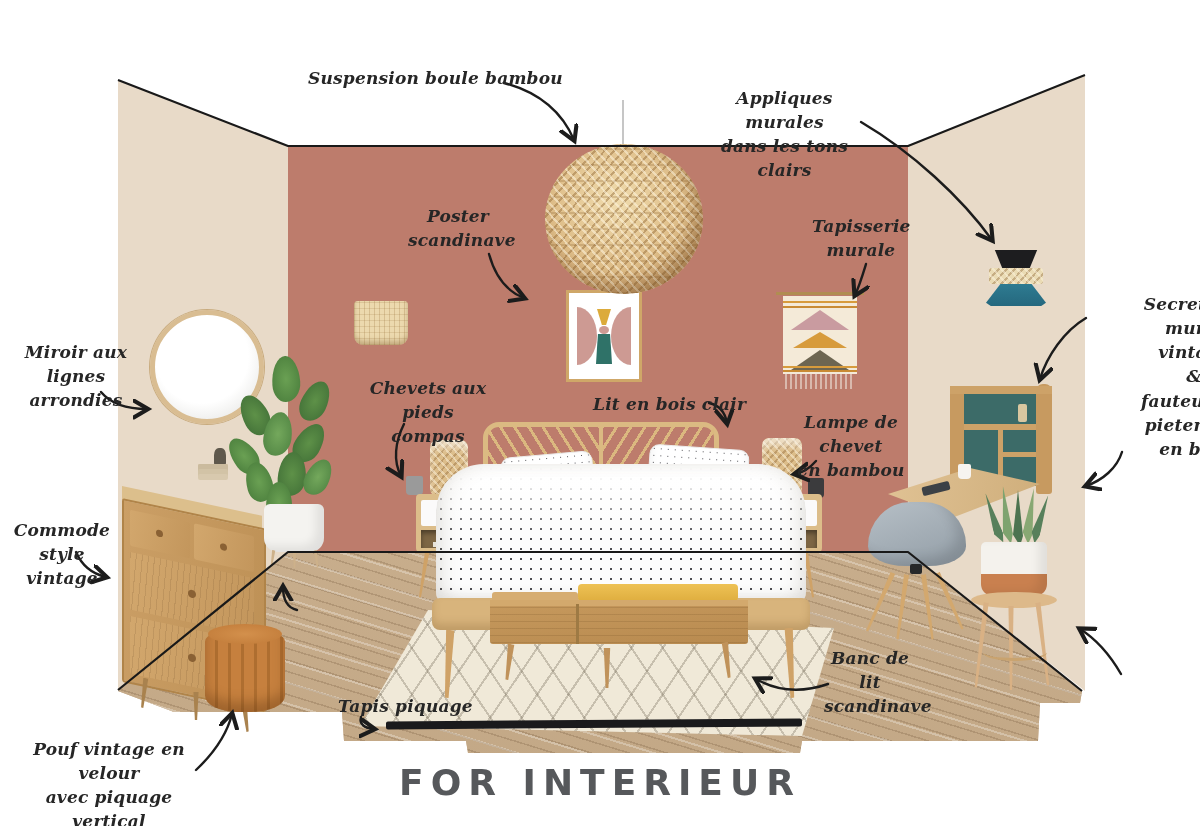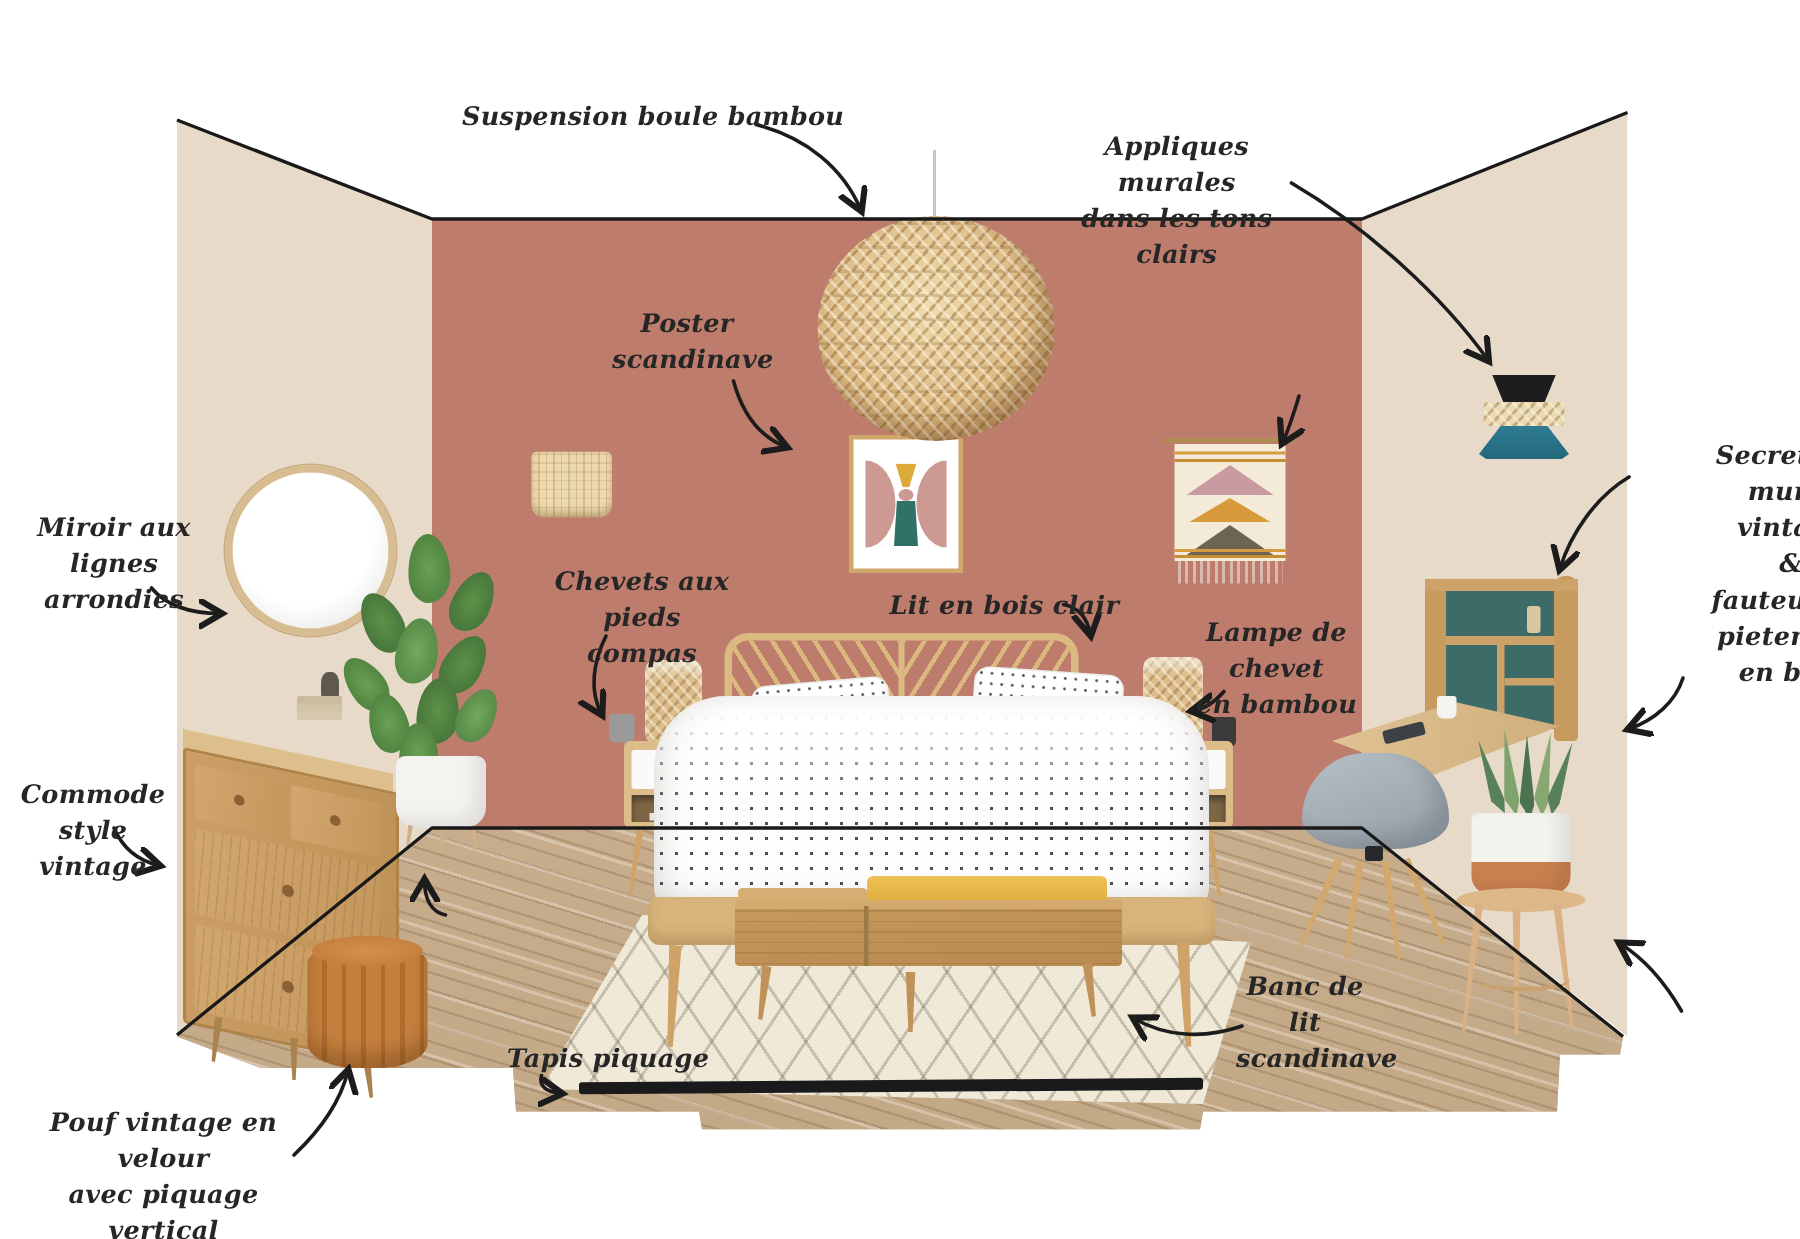--- a/index.html
+++ b/index.html
@@ -287,20 +287,22 @@
       <path d="M196,770 C214,753 227,734 232,714" marker-end="url(#ah)"></path>
       <path d="M1121,674 C1110,655 1096,639 1080,629" marker-end="url(#ah)"></path>
     </g>
   </svg>
 
   <div class="label" style="left:308px;top:66px;">Suspension boule bambou</div>
   <div class="label c" style="left:702px;top:86px;width:165px;">Appliques murales
 dans les tons clairs</div>
   <div class="label c" style="left:408px;top:204px;width:100px;">Poster
 scandinave</div>
+  <div class="label c" style="left:812px;top:214px;width:98px;">Tapisserie
+murale</div>
   <div class="label c" style="left:6px;top:340px;width:140px;">Miroir aux lignes
 arrondies</div>
   <div class="label c" style="left:358px;top:376px;width:140px;">Chevets aux pieds
 compas</div>
   <div class="label" style="left:593px;top:392px;">Lit en bois clair</div>
   <div class="label c" style="left:788px;top:410px;width:126px;">Lampe de chevet
 en bambou</div>
   <div class="label c" style="left:1136px;top:292px;width:116px;">Secretaire
 mural vintage
 &amp;
@@ -308,13 +310,14 @@
 pietement
 en bois</div>
   <div class="label c" style="left:12px;top:518px;width:100px;">Commode
 style vintage</div>
   <div class="label c" style="left:824px;top:646px;width:92px;">Banc de lit
 scandinave</div>
   <div class="label" style="left:338px;top:694px;">Tapis piquage</div>
   <div class="label c" style="left:14px;top:737px;width:190px;">Pouf vintage en velour
 avec piquage vertical</div>
 
+  <div id="logo">FOR INTERIEUR</div>
 </div>
 
 </body></html>

